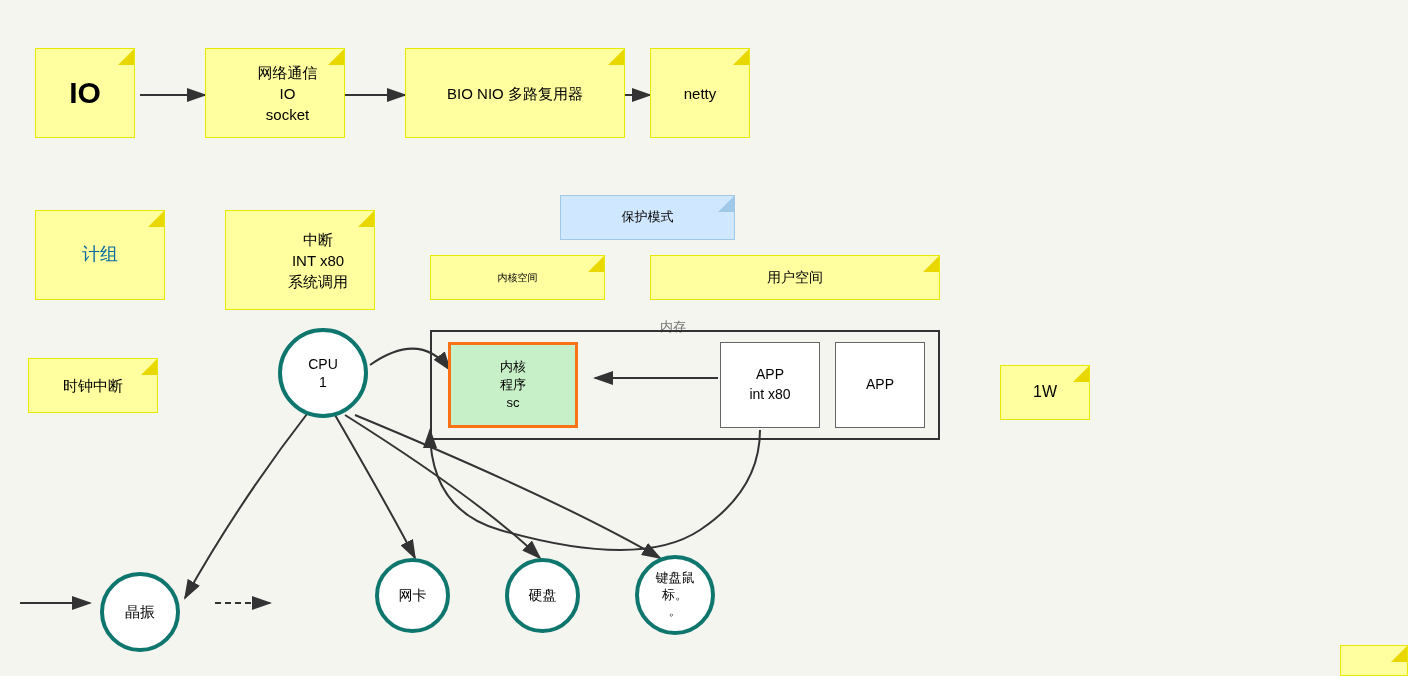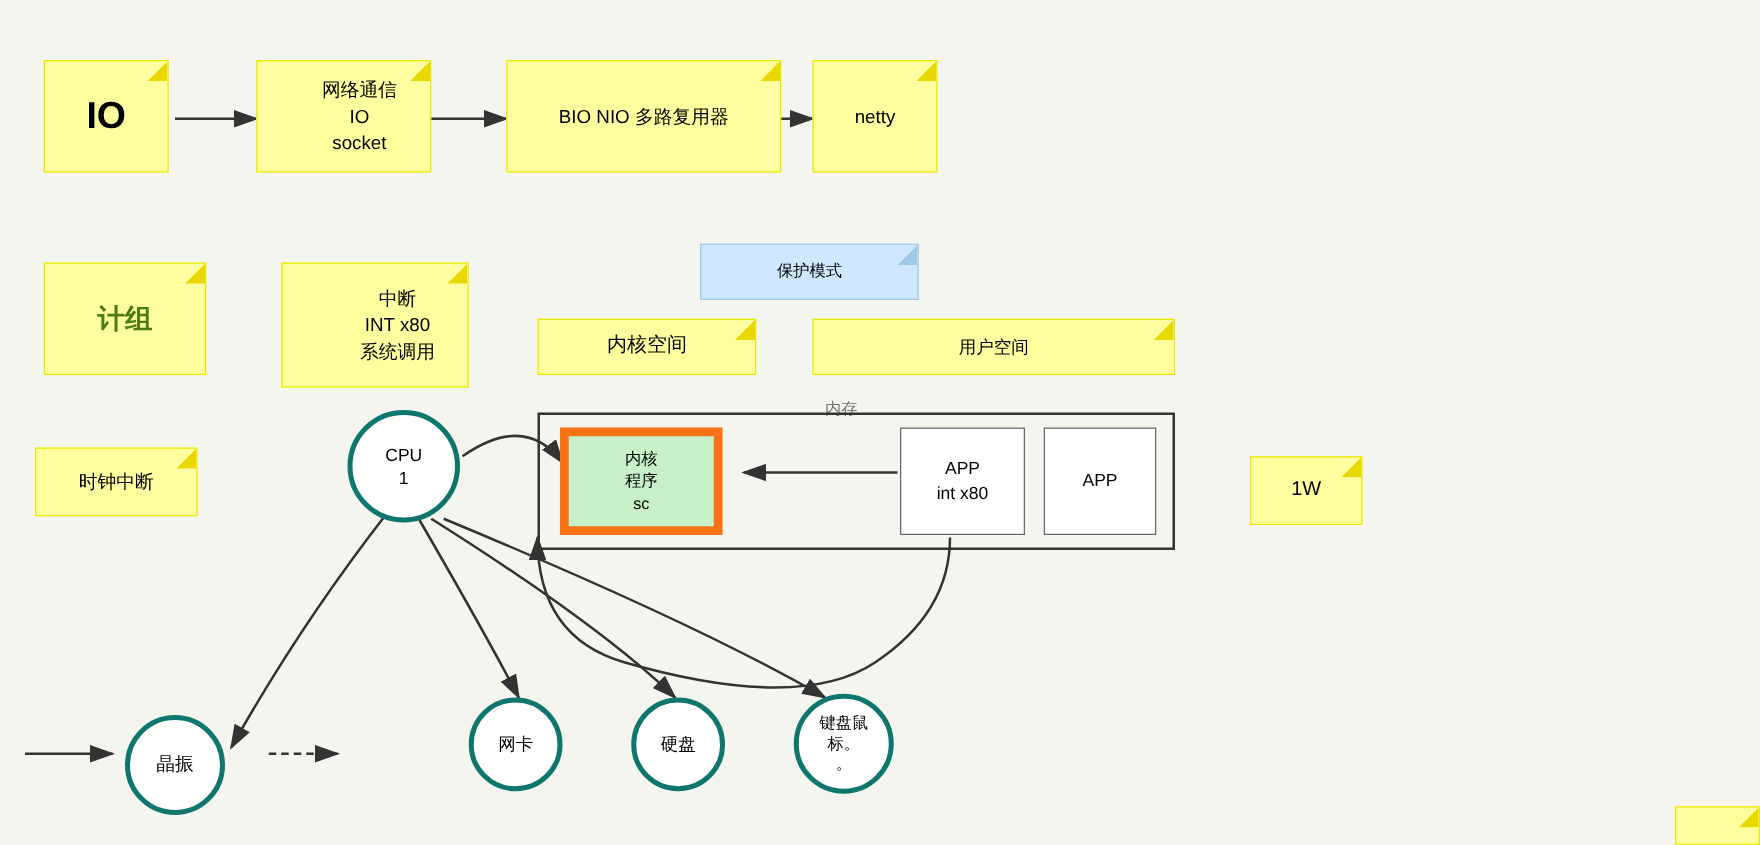--- a/index.html
+++ b/index.html
@@ -56,21 +56,21 @@
 
     .memory-box {
       position: absolute;
       border: 2px solid #333;
       background: transparent;
     }
 
     .inner-kernel {
       position: absolute;
       background: #c8f0c8;
-      border: 7px solid #f97316;
+      border: 3px solid #f97316;
       display: flex;
       align-items: center;
       justify-content: center;
       text-align: center;
       font-size: 13px;
       line-height: 1.4;
     }
 
     .app-box {
       position: absolute;
@@ -86,23 +86,23 @@
 
     svg.arrows {
       position: absolute;
       top: 0; left: 0;
       width: 1408px;
       height: 676px;
       pointer-events: none;
     }
 
     .red-text {
-      color: #4d7c0f;
-      font-size: 22px;
-      font-weight: bold;
+      color: #0369a1;
+      font-size: 18px;
+      font-weight: normal;
     }
 
     .label-text {
       position: absolute;
       font-size: 13px;
       color: #737373;
     }
   </style>
 </head>
 <body>
@@ -168,21 +168,21 @@
 <div class="sticky-note" style="left:225px; top:210px; width:150px; height:100px;">
   <span style="white-space:pre-line;margin-left:36px;">中断
 INT x80
 系统调用</span>
 </div>
 
 <div class="sticky-note light-blue" style="left:560px; top:195px; width:175px; height:45px; font-size:13px;">
   <span>保护模式</span>
 </div>
 
-<div class="sticky-note" style="left:430px; top:255px; width:175px; height:45px; font-size:16px;text-align:right;">
+<div class="sticky-note" style="left:430px; top:255px; width:175px; height:45px; font-size:10px;text-align:right;">
   <span>内核空间</span>
 </div>
 
 <div class="sticky-note" style="left:650px; top:255px; width:290px; height:45px; font-size:14px;">
   <span>用户空间</span>
 </div>
 
 <div class="label-text" style="left:660px; top:318px;">
   <span>内存</span>
 </div>

